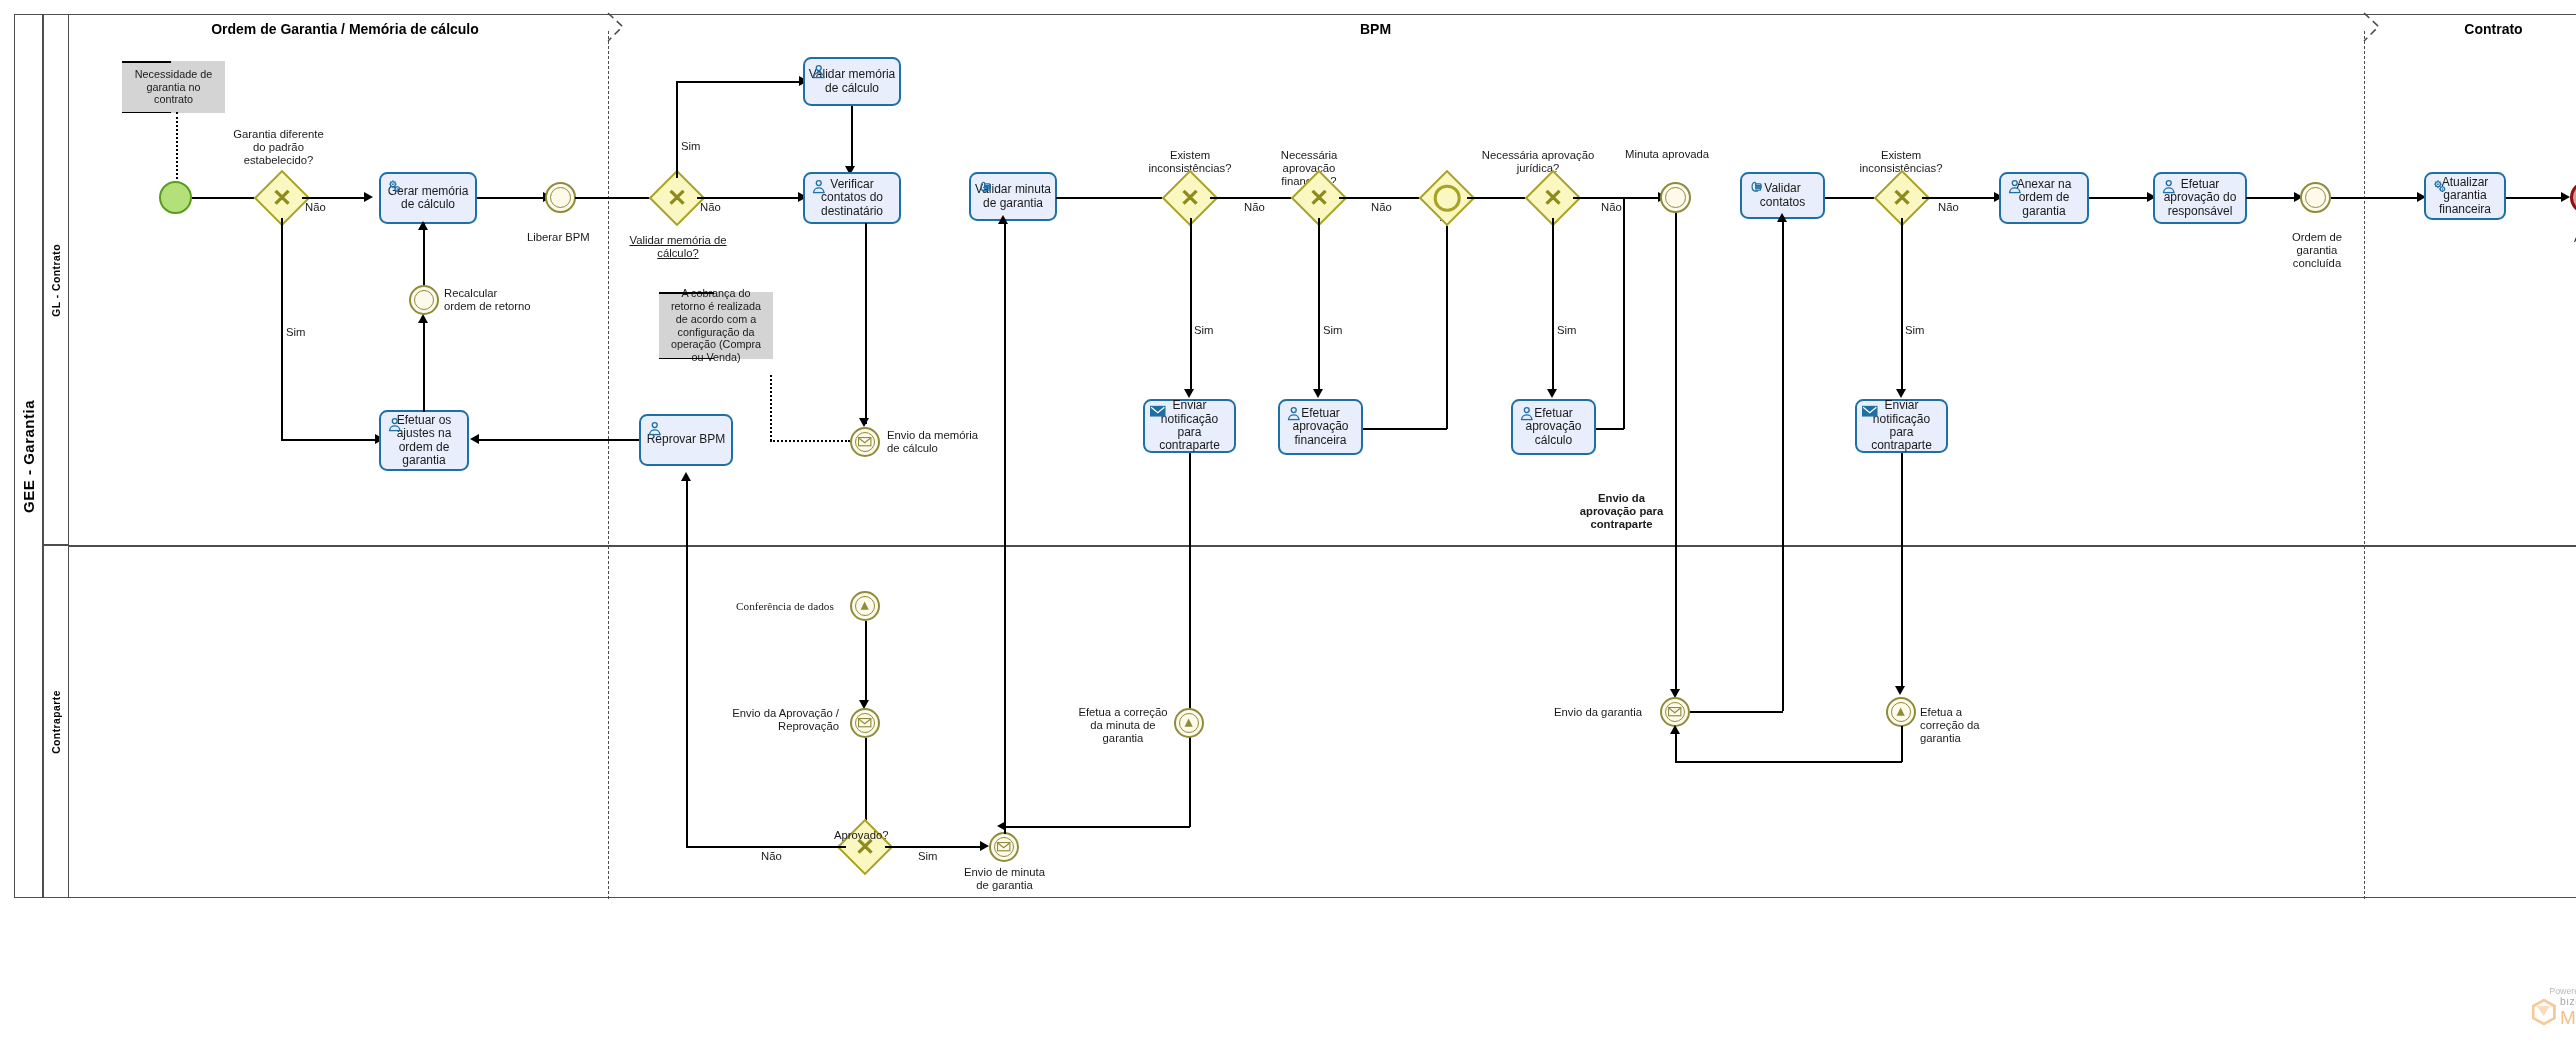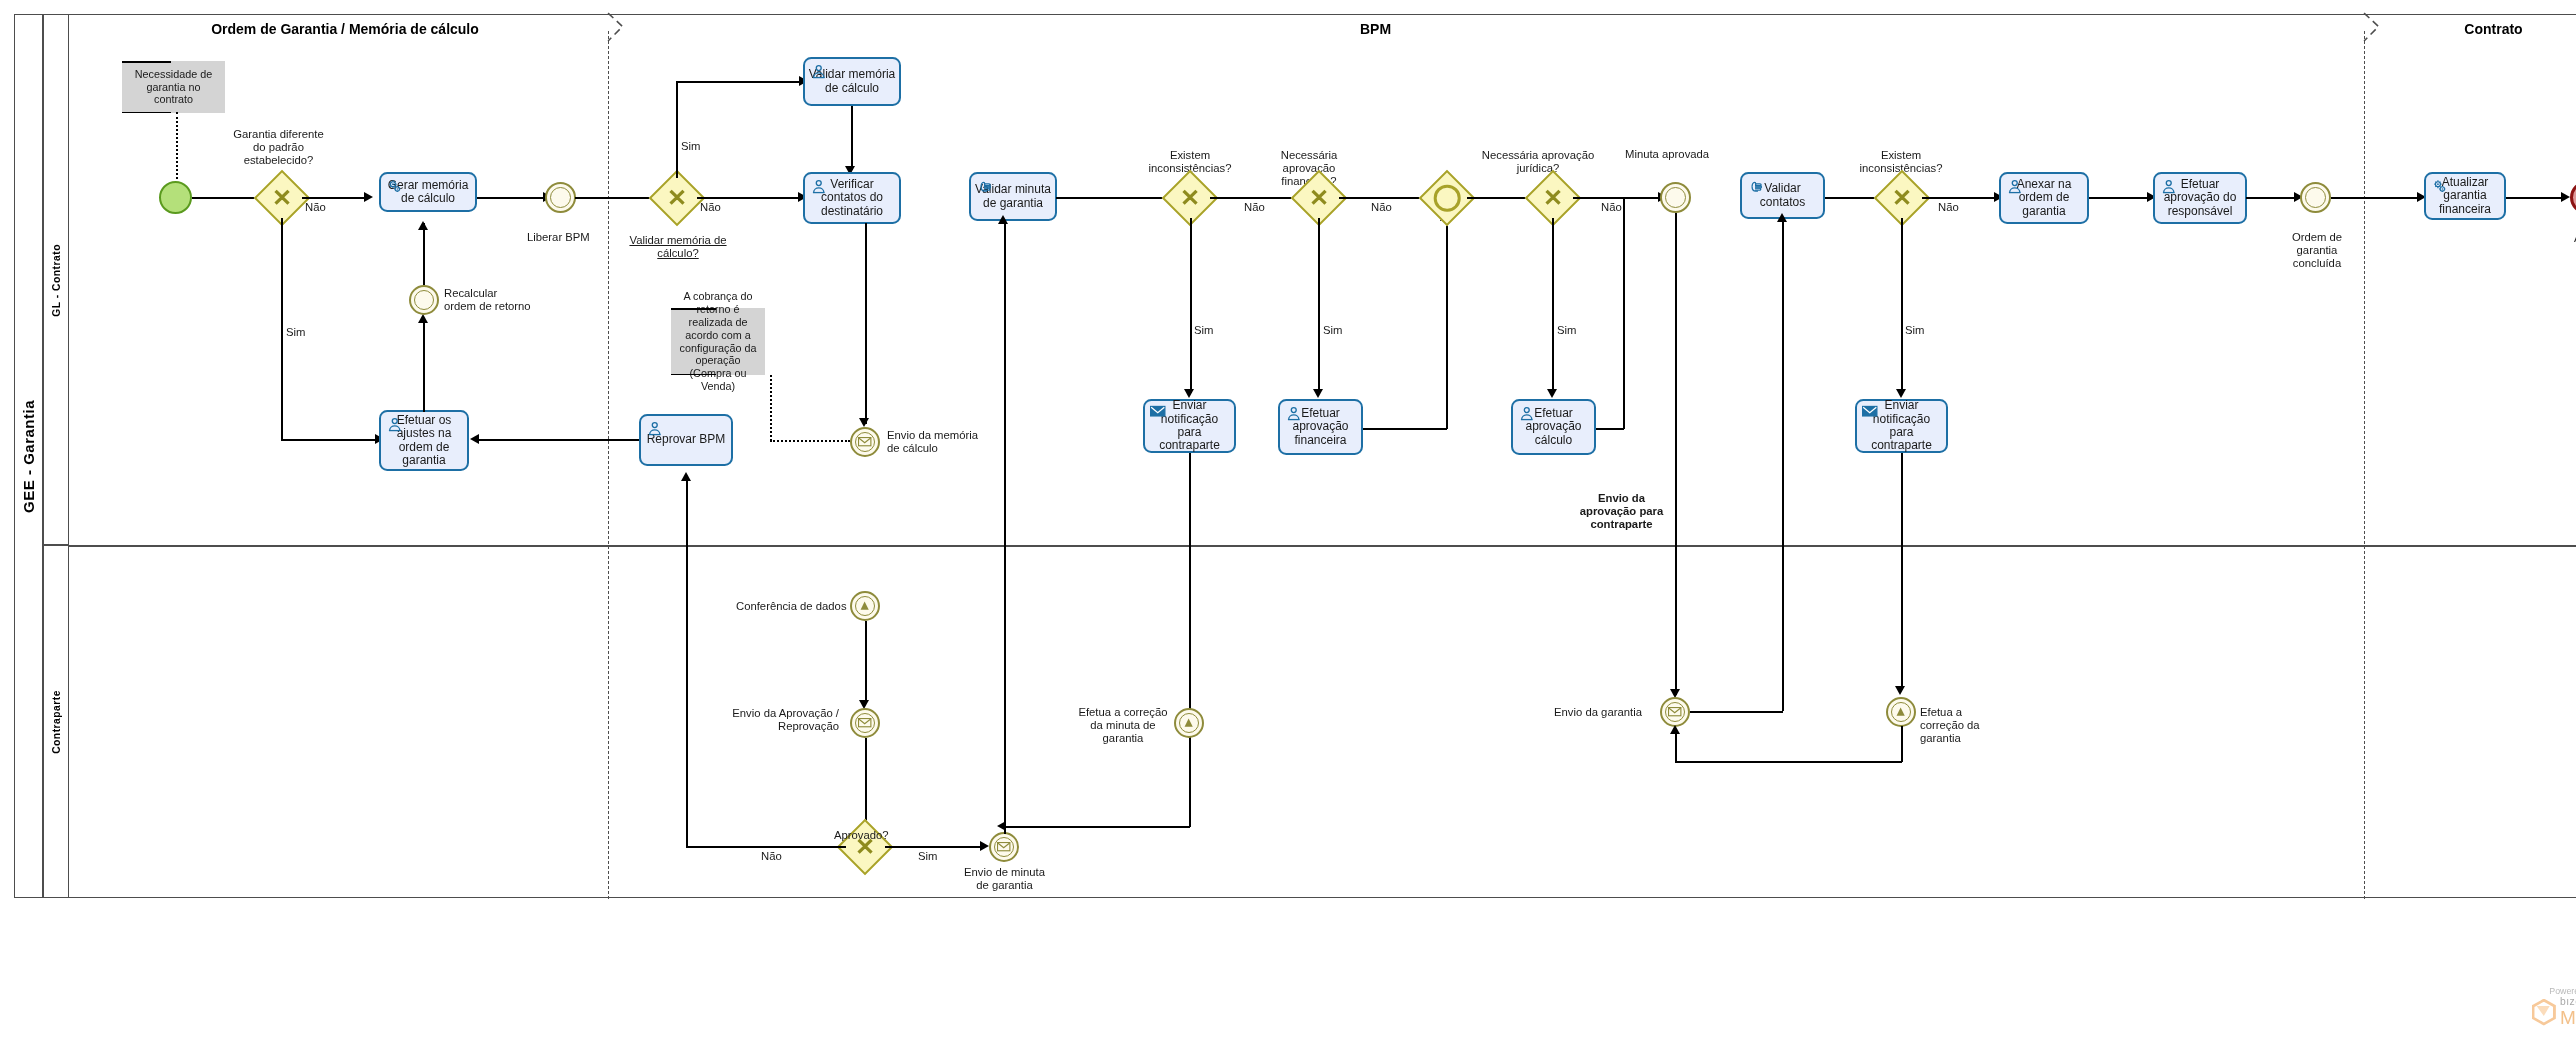--- a/index.html
+++ b/index.html
@@ -125,21 +125,21 @@
 
   <div class="edge h" style="left:302px;top:197px;width:65px;"></div>
   <div class="arrow ar-r" style="left:364px;top:192px;"></div>
   <div class="lbl" style="left:305px;top:201px;">Não</div>
 
   <div class="edge v" style="left:281px;top:218px;height:222px;"></div>
   <div class="edge h" style="left:281px;top:439px;width:97px;"></div>
   <div class="arrow ar-r" style="left:375px;top:434px;"></div>
   <div class="lbl" style="left:286px;top:326px;">Sim</div>
 
-  <div class="task" style="left:379px;top:172px;width:98px;height:40px;">
+  <div class="task" style="left:379px;top:172px;width:98px;height:52px;">
     <svg class="ticon" viewBox="0 0 24 24">
       <circle cx="9.5" cy="8.5" r="3.4" fill="none" stroke="#1d6fa5" stroke-width="1.6"></circle>
       <circle cx="9.5" cy="8.5" r="1.2" fill="#1d6fa5"></circle>
       <g stroke="#1d6fa5" stroke-width="1.6">
           <path d="M9.5 3v2M9.5 12v2M4.5 8.5h2M12.5 8.5h2M6 5l1.4 1.4M11.6 10.6L13 12M13 5l-1.4 1.4M7.4 10.6L6 12"></path>
         </g>
       <circle cx="15.5" cy="15" r="3" fill="none" stroke="#1d6fa5" stroke-width="1.6"></circle>
       <circle cx="15.5" cy="15" r="1" fill="#1d6fa5"></circle>
       <g stroke="#1d6fa5" stroke-width="1.5">
           <path d="M15.5 10.8v1.6M15.5 17.6v1.6M11.3 15h1.6M18.1 15h1.6"></path>
@@ -191,21 +191,21 @@
       <circle cx="12" cy="7" r="3.4" fill="none" stroke="#1d6fa5" stroke-width="1.8"></circle>
       <path d="M5 20c0-4 3.2-6.5 7-6.5S19 16 19 20" fill="none" stroke="#1d6fa5" stroke-width="1.8"></path>
       <path d="M4 20h16" stroke="#1d6fa5" stroke-width="1.8"></path>
     </svg>
     <span class="tlabel">Verificar contatos do destinatário</span>
   </div>
 
   <div class="edge v" style="left:865px;top:223px;height:201px;"></div>
   <div class="arrow ar-d" style="left:859px;top:418px;"></div>
 
-  <div class="annot" style="left:659px;top:308px;width:94px;height:67px;margin-left:12px;">A cobrança do retorno é realizada de acordo com a configuração da operação (Compra ou Venda)</div>
+  <div class="annot" style="left:659px;top:292px;width:114px;height:67px;">A cobrança do retorno é realizada de acordo com a configuração da operação (Compra ou Venda)</div>
   <div class="dotv" style="left:770px;top:375px;height:66px;"></div>
   <div class="dot" style="left:770px;top:440px;width:80px;"></div>
 
   <div class="event ev-inter" style="left:850px;top:427px;width:30px;height:30px;">
     <div class="ev-inter-inner"></div>
     <svg style="position:relative;width:13.4px;height:9.3px;" viewBox="0 0 26 18">
       <rect x="1" y="1" width="24" height="16" fill="none" stroke="#8e8b3b" stroke-width="2.2"></rect>
       <path d="M1.5 2 L13 11 L24.5 2" fill="none" stroke="#8e8b3b" stroke-width="2.2"></path>
     </svg>
   </div>
@@ -448,21 +448,21 @@
 
   <div class="event ev-end" style="left:2570px;top:181px;width:33px;height:33px;"></div>
   <div class="lbl" style="left:2574px;top:232px;">Ativo</div>
 
   <div class="event ev-inter" style="left:850px;top:591px;width:30px;height:30px;">
     <div class="ev-inter-inner"></div>
     <svg style="position:relative;width:11.3px;height:11.3px;" viewBox="0 0 22 22">
       <path d="M11 3 L19 19 L3 19 Z" fill="#8e8b3b"></path>
     </svg>
   </div>
-  <div class="lbl" style="left:736px;top:600px;">Conferência de dados</div>
+  <div class="lbl" style="left:736px;top:600px;font-family:Liberation Serif, serif;">Conferência de dados</div>
 
   <div class="edge v" style="left:865px;top:621px;height:82px;"></div>
   <div class="arrow ar-d" style="left:859px;top:700px;"></div>
 
   <div class="event ev-inter" style="left:850px;top:708px;width:30px;height:30px;">
     <div class="ev-inter-inner"></div>
     <svg style="position:relative;width:13.4px;height:9.3px;" viewBox="0 0 26 18">
       <rect x="1" y="1" width="24" height="16" fill="none" stroke="#8e8b3b" stroke-width="2.2"></rect>
       <path d="M1.5 2 L13 11 L24.5 2" fill="none" stroke="#8e8b3b" stroke-width="2.2"></path>
     </svg>

